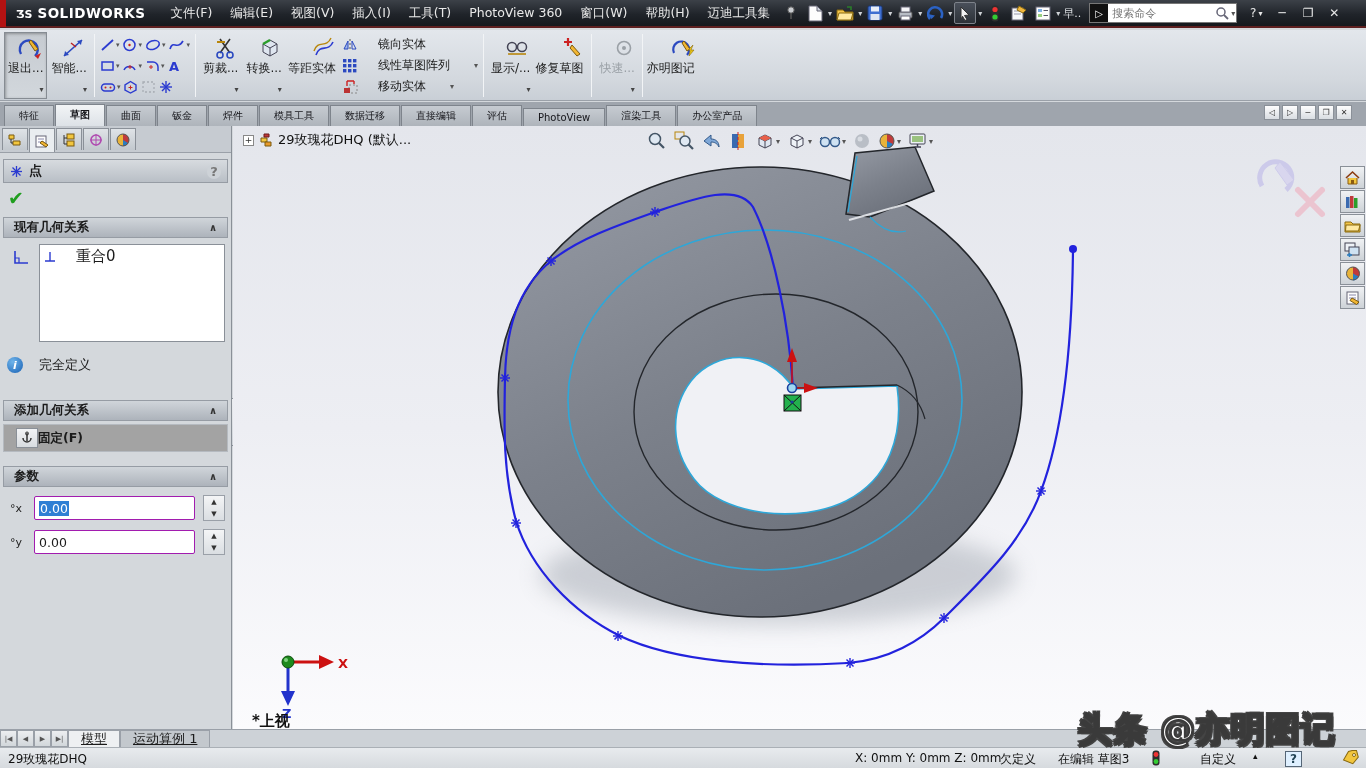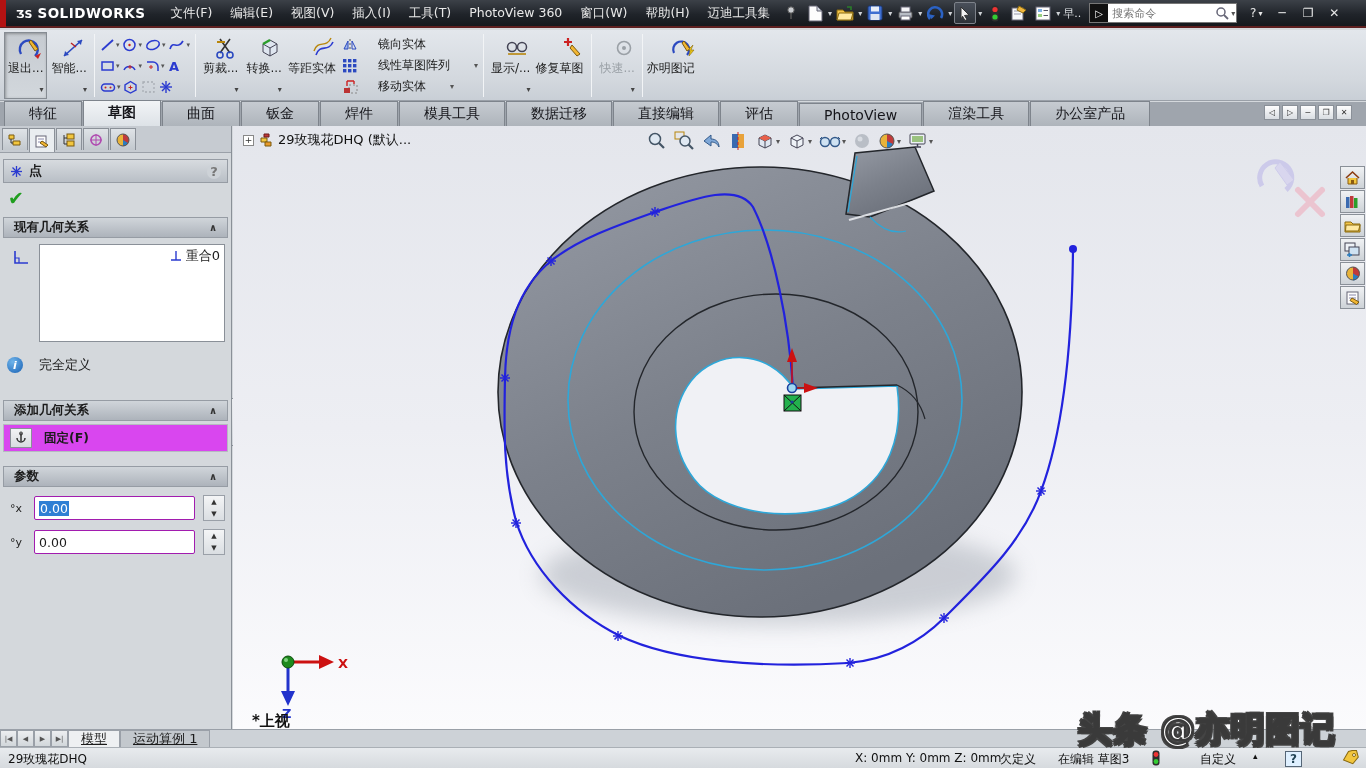--- a/index.html
+++ b/index.html
@@ -41,21 +41,21 @@
   .grow { display:flex; gap:1px; height:21px; }
   .gcell { display:flex; align-items:center; padding:0 1px; }
   .gcell .car { font-size:7px; color:#555; margin-left:1px; }
   .stack3 { display:flex; flex-direction:column; justify-content:space-between; padding:2px 2px; }
   .srow { display:flex; align-items:center; gap:20px; height:21px; font-size:12px; }
   .srow .car { font-size:8px; color:#555; margin-left:4px; }
 
   
   #tabrow { position:absolute; left:0; top:102px; width:1366px; height:24px; background:#9fa5ad;
     display:flex; align-items:flex-end; padding-left:4px; }
-  .rtab { padding:3px 24px 3px; font-size:14px; color:#15151a; background:linear-gradient(#c6cbd1,#aeb4bb);
+  .rtab { padding:3px 14px 3px; font-size:10px; color:#15151a; background:linear-gradient(#c6cbd1,#aeb4bb);
     border:1px solid #7e848c; border-bottom:none; margin-right:1px; }
   .rtab.active { background:linear-gradient(#f2f4f6,#dde2e7); font-weight:bold; padding-bottom:4px; }
   #docwin { position:absolute; right:14px; top:3px; display:flex; gap:2px; }
   .dwb { width:16px; height:15px; background:linear-gradient(#fdfdfd,#d9dde2); border:1px solid #8a9098;
     font-size:8px; display:flex; align-items:center; justify-content:center; color:#333; }
 
   
   #leftpanel { position:absolute; left:0; top:126px; width:232px; height:603px; background:#d4d8dc; border-right:1px solid #8a9098; }
   #pm-tabs { display:flex; gap:1px; padding:2px 2px 0 2px; border-bottom:1px solid #9aa0a8; background:#c6cbd1; }
   .pmtab { width:26px; height:22px; background:linear-gradient(#dfe3e7,#c2c8ce); border:1px solid #8a9098; border-bottom:none;
@@ -63,26 +63,26 @@
   .pmtab.active { background:#e9edf0; height:24px; }
   #pm-header { margin:6px 3px 0 3px; height:24px; background:linear-gradient(#d7dbdf,#b9bfc6);
     border:1px solid #969ca4; display:flex; align-items:center; padding:0 6px; font-weight:bold; font-size:13px; }
   #pm-header .q { margin-left:auto; color:#777; font-weight:bold; background:#cdd2d7; border-radius:8px; width:14px; text-align:center; }
   #pm-ok { margin:4px 0 0 8px; width:24px; height:22px; font-size:19px; color:#1f9e1f; font-weight:bold; }
   .pm-sec { margin:8px 3px 0 3px; height:21px; background:linear-gradient(#d0d5da,#adb3bb);
     border:1px solid #969ca4; display:flex; align-items:center; padding:0 10px; font-weight:bold; font-size:12.5px;gap:33px; }
   .pm-sec .chev { margin-left:auto; color:#333; font-size:10px; }
   #rel-body { position:relative; margin:4px 3px 0 3px; }
   #rel-list { position:absolute; left:36px; top:2px; width:186px; height:98px; background:#fff; border:1px solid #8a9098; padding:2px 4px; }
-  .rel-item { display:flex; align-items:center; gap:4px; font-size:13px;justify-content:flex-end; }
+  .rel-item { display:flex; align-items:center; gap:20px; font-size:15px; }
   #rel-ico { position:absolute; left:8px; top:6px; }
   #fully { position:absolute; left:4px; top:114px; display:flex; align-items:center; gap:16px; font-size:13px; }
   .info-i { width:16px; height:16px; border-radius:8px; background:radial-gradient(circle at 35% 30%,#6fb4ea,#1760b4);
     color:#fff; font-size:11px; font-weight:bold; display:flex; align-items:center; justify-content:center; font-style:italic; }
-  #fix-row { margin:3px 3px 0 3px; background:#d946ef; border:1px solid #b5bac0; display:flex; align-items:center; gap:12px; padding:3px 6px; }
+  #fix-row { margin:3px 3px 0 3px; background:#a3a3a3; border:1px solid #b5bac0; display:flex; align-items:center; gap:0; padding:3px 12px; }
   #fix-row .fico { width:22px; height:20px; background:linear-gradient(#f2f3f5,#d8dce0); border:1px solid #8a9098;
     display:flex; align-items:center; justify-content:center; }
   #fix-row b { font-size:12.5px; }
   .prow { display:flex; align-items:center; margin:8px 6px 0 10px; gap:6px; }
   .plab { width:18px; font-size:11px; color:#222; }
   .pfield { flex:1; height:24px; background:#fff; border:1px solid #a21caf; border-radius:2px;
     display:flex; align-items:center; padding:0 4px; font-size:12.5px; }
   .pfield .sel { background:#2f7fd4; color:#fff; padding:0 1px; }
   .spin { width:22px; height:26px; margin-left:2px; background:linear-gradient(#f4f5f6,#dadee2); border:1px solid #9aa0a8;
     display:flex; flex-direction:column; align-items:center; justify-content:space-around; font-size:7px; color:#333; }

